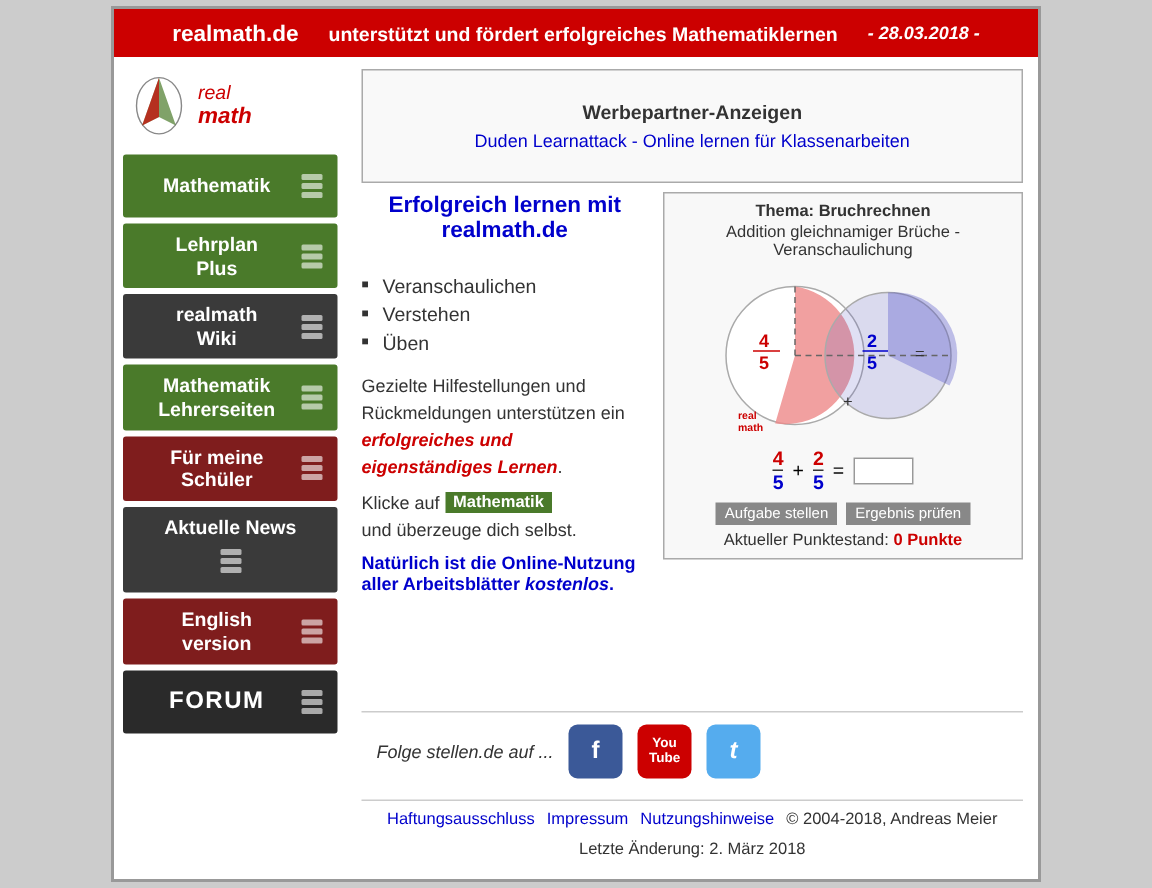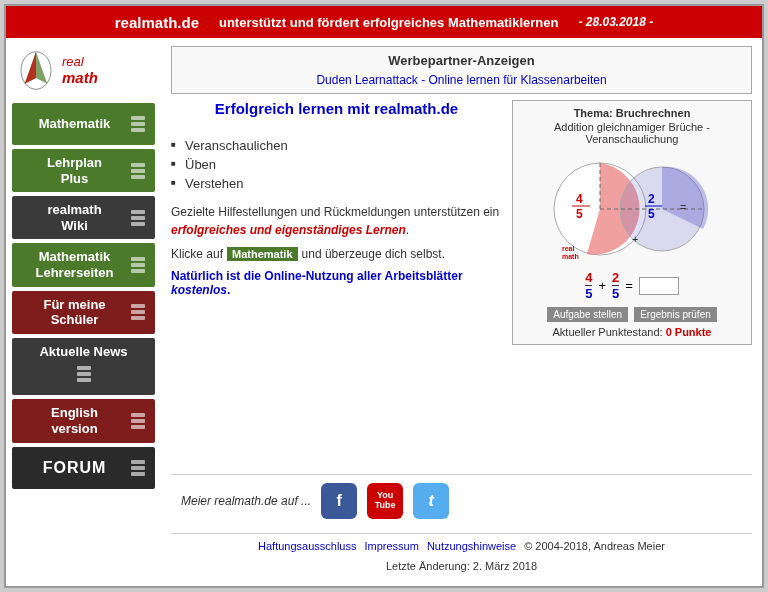--- a/index.html
+++ b/index.html
@@ -5,21 +5,21 @@
     * { margin: 0; padding: 0; box-sizing: border-box; }
     body {
       width: 768px;
       height: 592px;
       font-family: Arial, sans-serif;
       font-size: 13px;
       background: #ccc;
       overflow: hidden;
     }
     #outer {
-      width: 760px;
+      width: 620px;
       height: 584px;
       margin: 4px auto;
       border: 2px solid #999;
       background: #fff;
       display: flex;
       flex-direction: column;
     }
     
     #header {
       background: #cc0000;
@@ -117,21 +117,21 @@
       padding: 8px 10px;
       display: flex;
       flex-direction: column;
       gap: 6px;
       overflow: hidden;
     }
 
     
     .werbe-box {
       border: 1px solid #aaa;
-      padding: 6px 10px;
+      padding: 20px 10px;
       text-align: center;
       background: #f9f9f9;
     }
     .werbe-title {
       font-weight: bold;
       font-size: 13px;
       color: #333;
       margin-bottom: 4px;
     }
     .werbe-link {
@@ -412,22 +412,22 @@
         <div class="werbe-title">Werbepartner-Anzeigen</div>
         <a class="werbe-link" href="#">Duden Learnattack - Online lernen für Klassenarbeiten</a>
       </div>
 
       <div class="mid-section">
 
         <div class="mid-left">
           <div class="main-heading">Erfolgreich lernen mit realmath.de</div>
           <ul class="bullet-list">
             <li>Veranschaulichen</li>
+            <li>Verstehen</li>
             <li>Üben</li>
-            <li>Verstehen</li>
           </ul>
           <p class="desc-text">
             <span>Gezielte Hilfestellungen und Rückmeldungen unterstützen ein </span><em>erfolgreiches und eigenständiges Lernen</em><span>.</span>
           </p>
           <div class="click-line">
             <span>Klicke auf</span>
             <span class="math-badge">Mathematik</span>
             <span>und überzeuge dich selbst.</span>
           </div>
           <div class="kostenlos-line">
@@ -491,21 +491,21 @@
             
             <div class="score-text">
               <span>Aktueller Punktestand:</span>
               <strong>0 Punkte</strong>
             </div>
           </div>
         </div>
       </div>
 
       <div class="social-bar">
-        <span class="social-label">Meier realmath.de auf ...</span>
+        <span class="social-label">Folge stellen.de auf ...</span>
         <div class="social-icon fb-icon">f</div>
         <div class="social-icon yt-icon" style="font-size:9px; font-weight:bold; line-height:1.1; text-align:center;">You<br>Tube</div>
         <div class="social-icon tw-icon" style="font-style:italic;">t</div>
       </div>
 
       <div class="footer-bar">
         <a class="footer-link" href="#">Haftungsausschluss</a>
         <a class="footer-link" href="#">Impressum</a>
         <a class="footer-link" href="#">Nutzungshinweise</a>
         <span>© 2004-2018, Andreas Meier</span>

